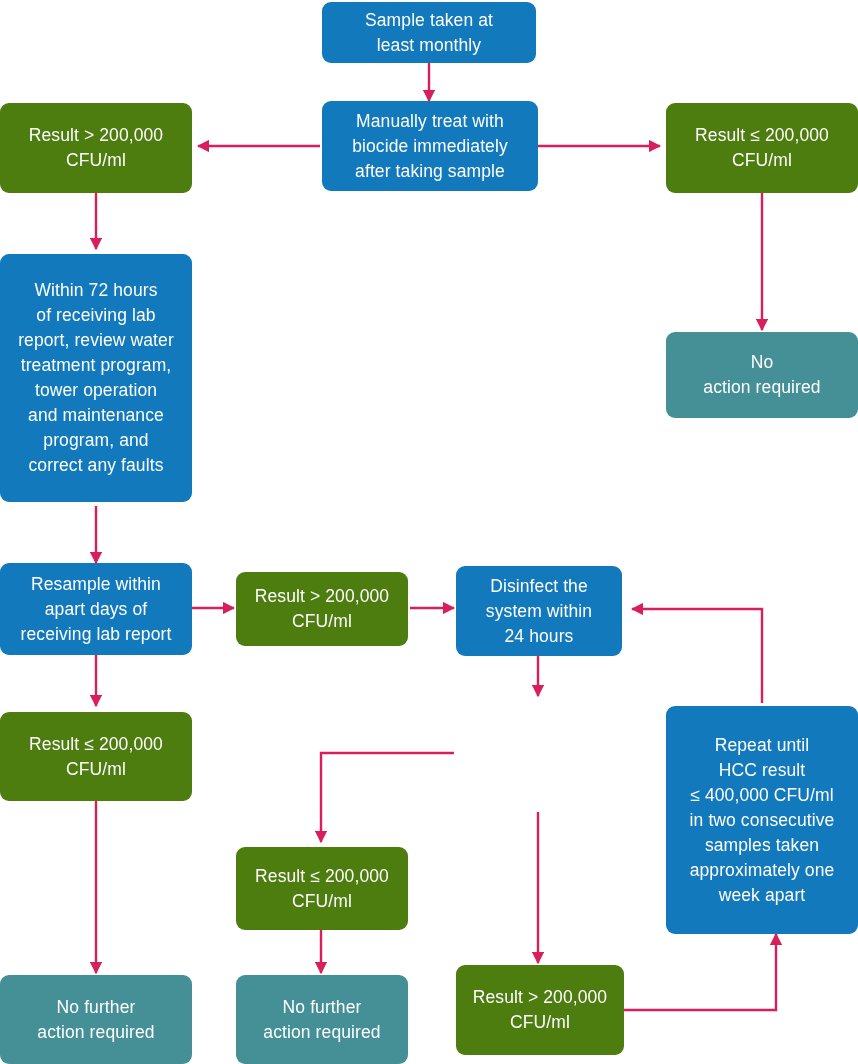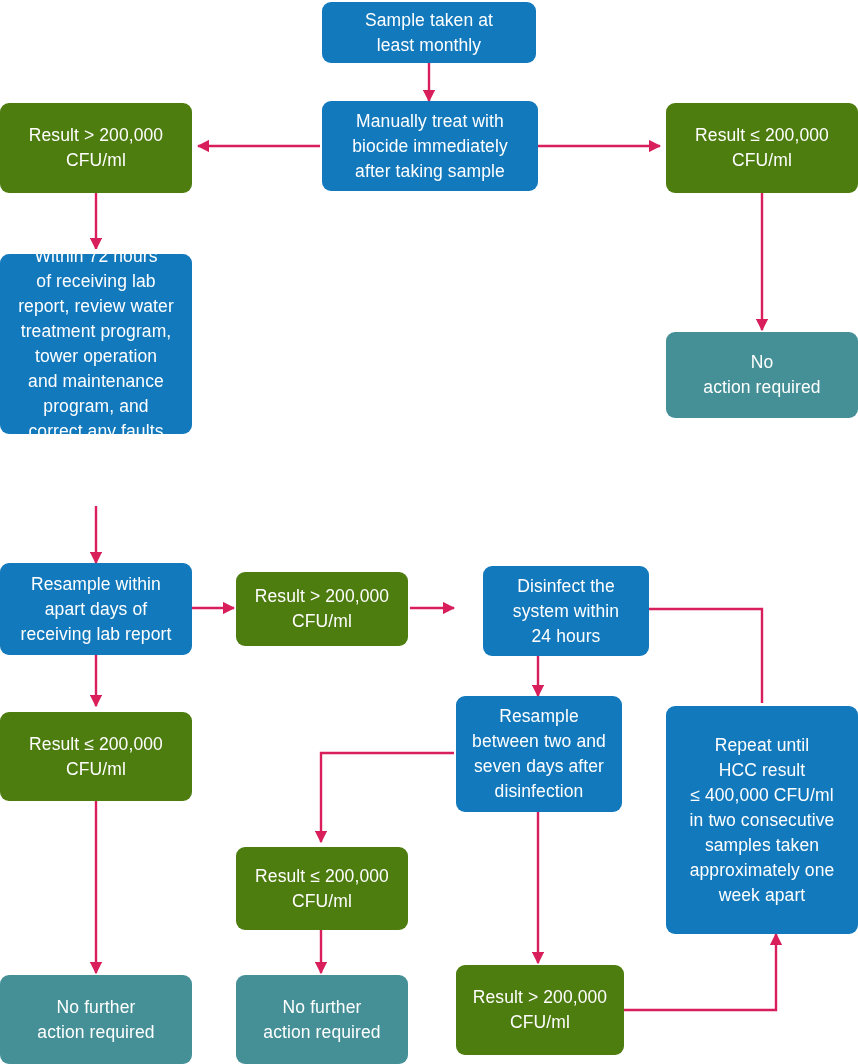--- a/index.html
+++ b/index.html
@@ -100,21 +100,21 @@
   <div class="node light" style="left:666px; top:103px; width:192px; height:90px;">
     <span class="label">Result ≤ 200,000
 CFU/ml</span>
   </div>
 
   <div class="node teal" style="left:666px; top:332px; width:192px; height:86px;">
     <span class="label">No
 action required</span>
   </div>
 
-  <div class="node dark" style="left:0px; top:254px; width:192px; height:180px;">
+  <div class="node dark" style="left:0px; top:254px; width:192px; height:248px;">
     <span class="label">Within 72 hours
 of receiving lab
 report, review water
 treatment program,
 tower operation
 and maintenance
 program, and
 correct any faults</span>
   </div>
 
@@ -122,37 +122,31 @@
     <span class="label">Resample within
 apart days of
 receiving lab report</span>
   </div>
 
   <div class="node light" style="left:236px; top:572px; width:172px; height:74px;">
     <span class="label">Result &gt; 200,000
 CFU/ml</span>
   </div>
 
-  <div class="node dark" style="left:456px; top:566px; width:166px; height:90px;margin-left:27px;">
+  <div class="node dark" style="left:456px; top:566px; width:166px; height:90px;">
     <span class="label">Disinfect the
 system within
 24 hours</span>
   </div>
 
   <div class="node light" style="left:0px; top:712px; width:192px; height:89px;">
     <span class="label">Result ≤ 200,000
 CFU/ml</span>
   </div>
 
-  <div class="node dark" style="left:456px; top:696px; width:166px; height:116px;">
-    <span class="label">Resample
-between two and
-seven days after
-disinfection</span>
-  </div>
 
   <div class="node dark" style="left:666px; top:706px; width:192px; height:228px;">
     <span class="label">Repeat until
 HCC result
 ≤ 400,000 CFU/ml
 in two consecutive
 samples taken
 approximately one
 week apart</span>
   </div>

